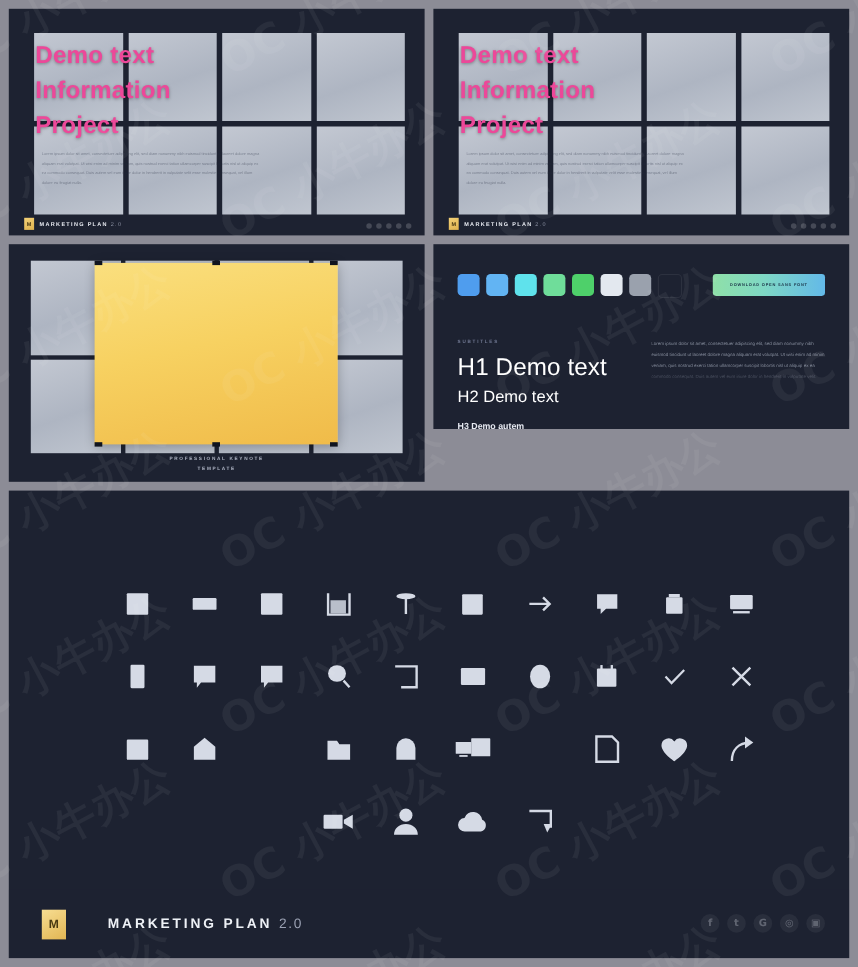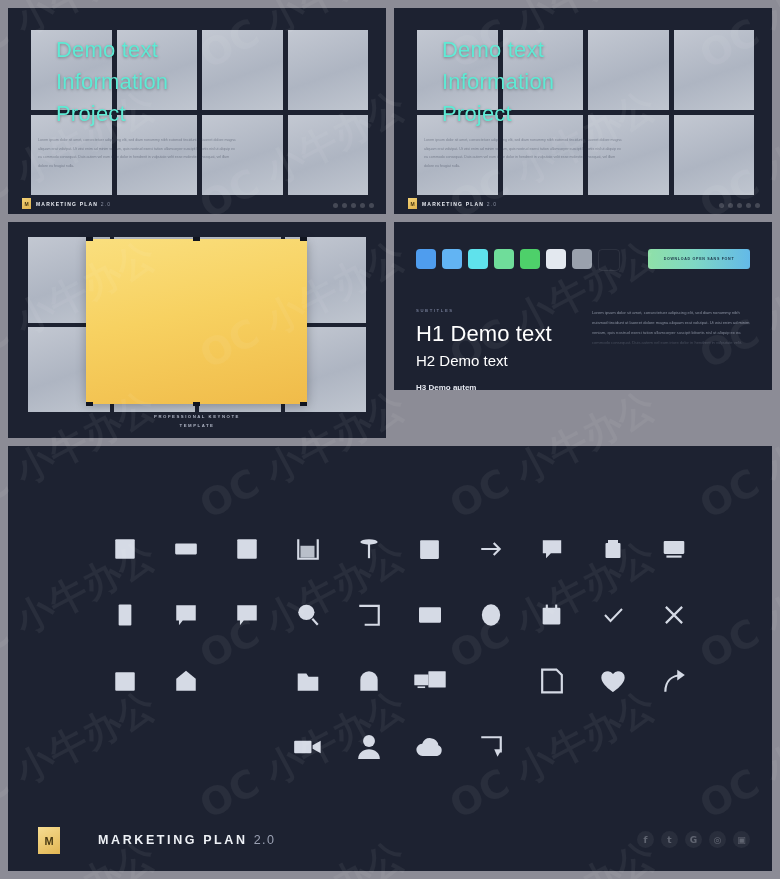--- a/index.html
+++ b/index.html
@@ -29,22 +29,22 @@
   #p2{left:394px;top:8px;   width:378px;height:206px;}
   #p3{left:8px;  top:222px; width:378px;height:216px;}
   #p4{left:394px;top:222px; width:378px;height:168px;}
   #p5{left:8px;  top:446px; width:764px;height:425px;}
 
   
   .thumb-grid{position:absolute;left:23px;top:22px;right:18px;height:165px;
     display:grid;grid-template-columns:repeat(4,1fr);grid-template-rows:1fr 1fr;gap:5px;}
   .ph{background:linear-gradient(160deg,#c3c8d2 0%,#aeb5c2 55%,#c0c6d0 100%);}
   .thumb-title{
-    position:absolute;left:48px;top:26px;width:220px;
-    color:#5eead4;font-size:22px;line-height:1.45;font-weight:400;
+    position:absolute;left:24px;top:26px;width:220px;
+    color:#ec4899;font-size:22px;line-height:1.45;font-weight:700;
     letter-spacing:.2px;text-shadow:0 1px 3px rgba(0,0,0,.35);
   }
   .thumb-body{
     position:absolute;left:30px;top:128px;width:200px;
     color:rgba(40,48,66,.42);font-size:3.6px;line-height:2.4;
   }
   .thumb-foot{position:absolute;left:14px;bottom:5px;display:flex;align-items:center;gap:5px;}
   .mini-logo{width:9px;height:11px;background:linear-gradient(150deg,#f3d177,#e0b34e);
     color:#473612;font-size:5px;font-weight:700;display:flex;align-items:center;justify-content:center;}
   .foot-txt{font-size:5px;letter-spacing:1.2px;color:#e9ecf3;font-weight:700;}

